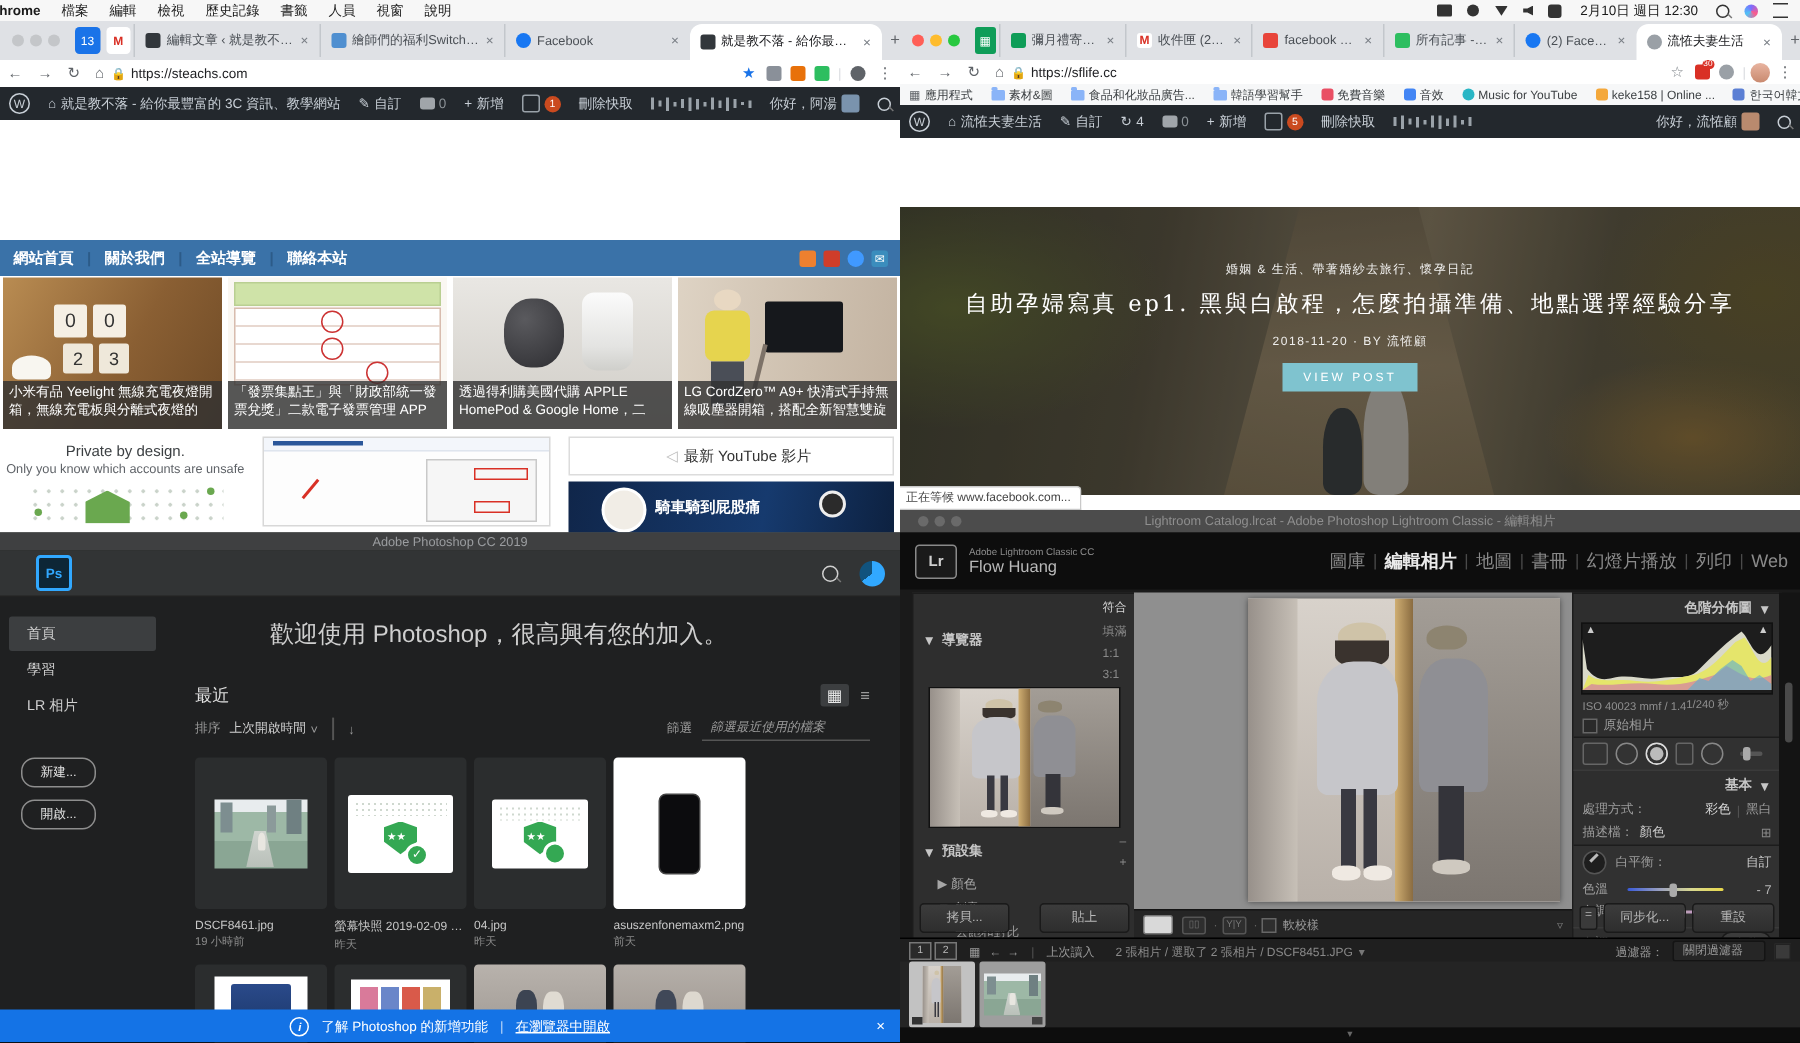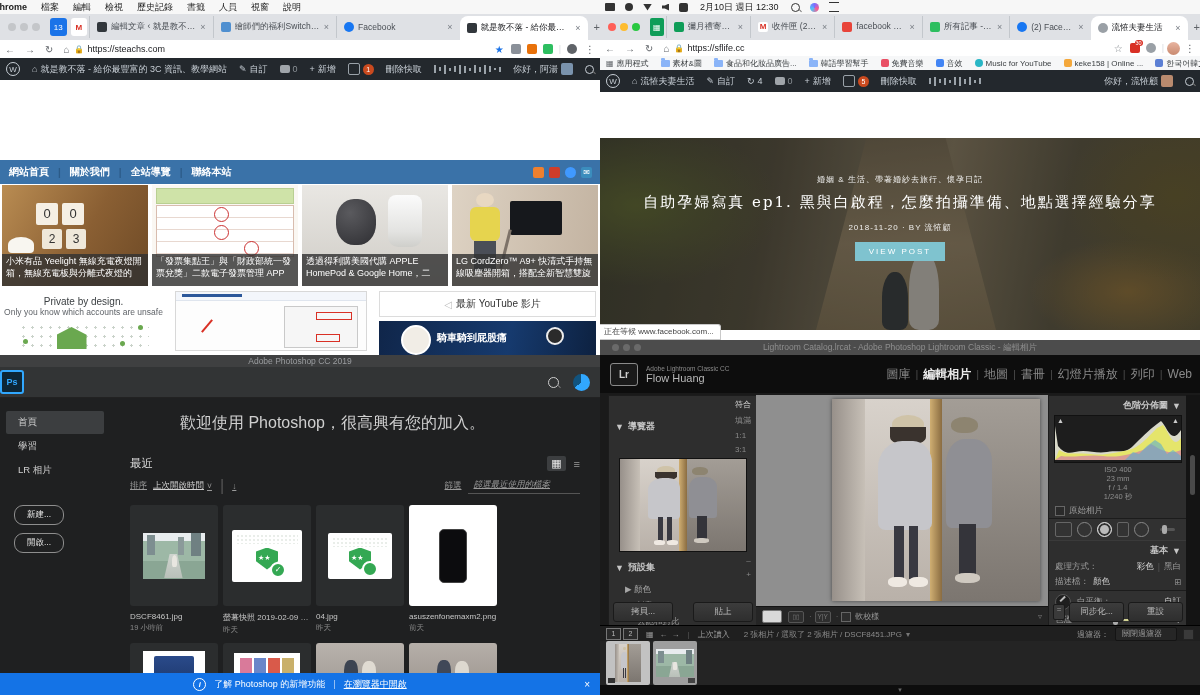--- a/index.html
+++ b/index.html
@@ -102,21 +102,21 @@
 
   
   .ps-title{background:#3f4041;color:#9b9da0;font-size:8.5px;text-align:center;line-height:12px;}
   .ps-top{background:#323435;border-bottom:1px solid #222;}
   .pslogo{width:20px;height:20px;border:2px solid #31a8ff;border-radius:3px;color:#31a8ff;font-size:9px;font-weight:bold;display:flex;align-items:center;justify-content:center;background:#0d2636;}
   .ps-nav{font-size:9.5px;color:#cfcfcf;padding:5px 12px;margin:1px 6px;border-radius:2px;}
   .ps-nav.active{background:#3c3e40;}
   .pill{display:inline-block;border:1px solid #8e8e8e;border-radius:9px;color:#e3e3e3;font-size:8.5px;padding:3px 12px;margin:4px 0 4px 14px;}
   .ps-welcome{color:#cfcfcf;font-size:16px;}
   .ps-h2{color:#dedede;font-size:11.5px;}
-  .ps-sub{color:#9a9a9a;font-size:8.5px;text-decoration:underline;}
+  .ps-sub{color:#9a9a9a;font-size:8.5px;}
   .fcard{width:88px;flex:none;}
   .fimg{height:101px;background:#2b2d2e;border-radius:3px;display:flex;align-items:center;justify-content:center;overflow:hidden;position:relative;}
   .fname{color:#c7c7c7;font-size:8px;margin-top:6px;white-space:nowrap;overflow:hidden;text-overflow:ellipsis;}
   .ftime{color:#8a8a8a;font-size:7.5px;margin-top:2px;}
   .shieldcard{width:70px;height:52px;background:#fff;border-radius:2px;position:relative;}
   .shield{position:absolute;left:24px;top:18px;width:22px;height:22px;background:#34a853;clip-path:polygon(50% 0,100% 18%,100% 62%,50% 100%,0 62%,0 18%);}
   .shield::after{content:"★★";position:absolute;left:2px;top:6px;color:#fff;font-size:7px;letter-spacing:0;}
   .chk{position:absolute;left:38px;top:32px;width:12px;height:12px;background:#34a853;border:2px solid #fff;border-radius:50%;color:#fff;font-size:8px;line-height:12px;text-align:center;}
   .minidots{position:absolute;inset:4px 4px auto 4px;height:10px;background-image:radial-gradient(#cfd8cf .6px,transparent .8px);background-size:4px 4px;}
   .phone{width:26px;height:52px;background:#0c0c0e;border-radius:5px;border:1px solid #444;}
@@ -379,21 +379,21 @@
           <i class="av"></i>
           <span class="t">騎車騎到屁股痛</span>
           <i class="clk"></i>
         </div>
       </div>
     </div>
   </div>
 
   <div id="tr" class="q" style="left:600px;top:0;width:600px;height:340px;background:#fff;">
 
-    <div class="mbar row ab" style="left:0;top:0;right:0;height:14px;">
+    <div class="mbar row ab" style="left:0;top:0;right:0;height:14px;justify-content:flex-end;">
       <span style="width:10px;height:8px;background:#333;border-radius:1px;margin:0 5px;"></span>
       <span style="width:8px;height:8px;background:#333;border-radius:50%;margin:0 5px;"></span>
       <span style="width:9px;height:7px;background:#333;clip-path:polygon(50% 100%,0 0,100% 0);margin:0 5px;"></span>
       <span style="width:7px;height:7px;background:#333;clip-path:polygon(0 30%,40% 30%,100% 0,100% 100%,40% 70%,0 70%);margin:0 5px;"></span>
       <span style="width:9px;height:9px;background:#333;border-radius:2px;margin:0 5px;"></span>
       <span class="it">2月10日 週日 12:30</span>
       <span class="mag" style="margin:0 5px;border-color:#333;"></span>
       <span style="width:9px;height:9px;border-radius:50%;background:conic-gradient(#7b6cff,#ff5a8a,#4fc3f7,#7b6cff);margin:0 5px;"></span>
       <span style="width:10px;height:8px;border-top:1.6px solid #333;border-bottom:1.6px solid #333;margin:0 8px 0 5px;"></span>
     </div>
@@ -563,21 +563,21 @@
         <div><span class="vbtn">VIEW POST</span></div>
       </div>
     </div>
 
     <div class="tooltipbar ab" style="left:0;bottom:0;">正在等候 www.facebook.com...</div>
   </div>
 
   <div id="bl" class="q" style="left:0;top:355px;width:600px;height:340px;background:#1f2021;">
     <div class="ps-title ab" style="left:0;top:0;right:0;height:12px;">Adobe Photoshop CC 2019</div>
     <div class="ps-top row ab" style="left:0;top:12px;right:0;height:30px;">
-      <span class="pslogo" style="margin-left:0;">Ps</span>
+      <span class="pslogo" style="margin-left:24px;">Ps</span>
       <span style="flex:1;"></span>
       <span class="mag" style="width:9px;height:9px;border-color:#cfcfcf;margin-right:14px;"></span>
       <span style="width:17px;height:17px;border-radius:50%;background:conic-gradient(#31a8ff 0 65%,#11537e 65% 100%);margin-right:10px;"></span>
     </div>
     <div class="ab" style="left:0;top:42px;width:110px;bottom:22px;">
       <div class="ps-nav active" style="margin-top:14px;">首頁</div>
       <div class="ps-nav">學習</div>
       <div class="ps-nav">LR 相片</div>
       <div style="height:18px;"></div>
       <div><span class="pill">新建...</span></div>
@@ -803,21 +803,21 @@
       <div style="margin:0 5px;background:#1d1d1d;border:1px solid #111;position:relative;">
         <svg width="126" height="44" viewBox="0 0 126 44">
           <path d="M0,44 L0,10 L3,30 C8,36 12,38 20,36 C32,33 40,38 52,36 C64,34 70,38 78,30 C86,22 94,14 102,8 L106,5 C112,10 116,30 126,14 L126,44 Z" fill="#d9d9c9"></path>
           <path d="M0,44 L4,34 C12,40 24,36 36,38 C50,40 62,36 74,34 C84,32 94,20 102,12 L108,9 C114,16 118,34 126,22 L126,44 Z" fill="#e6e65a" opacity="0.85"></path>
           <path d="M0,44 L6,40 C18,42 34,38 48,40 C64,42 76,38 88,34 L96,28 C104,32 112,40 126,34 L126,44 Z" fill="#cf6aae" opacity="0.6"></path>
           <path d="M70,44 L78,36 84,38 92,30 100,24 106,28 112,38 118,34 126,40 L126,44 Z" fill="#5aaecf" opacity="0.6"></path>
         </svg>
         <span class="ab" style="left:2px;top:1px;color:#ccc;font-size:7px;">▲</span>
         <span class="ab" style="right:2px;top:1px;color:#ccc;font-size:7px;">▲</span>
       </div>
-      <div class="row" style="padding:2px 6px;font-size:7.5px;color:#8f8f8f;justify-content:space-between;flex-direction:column;">
+      <div class="row" style="padding:2px 6px;font-size:7.5px;color:#8f8f8f;">
         <span>ISO 400</span>
           <span>23 mm</span>
           <span>f / 1.4</span>
           <span>1/240 秒</span>
       </div>
       <div class="row" style="padding:1px 6px;gap:4px;">
         <span style="width:8px;height:8px;border:1px solid #666;background:#2a2a2a;"></span>
         <span>原始相片</span>
       </div>
       <div class="row lr-sec" style="padding:3px 6px;">

